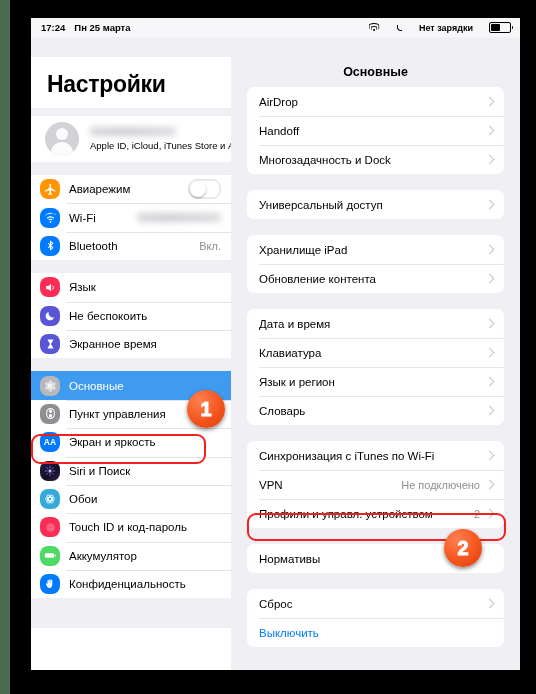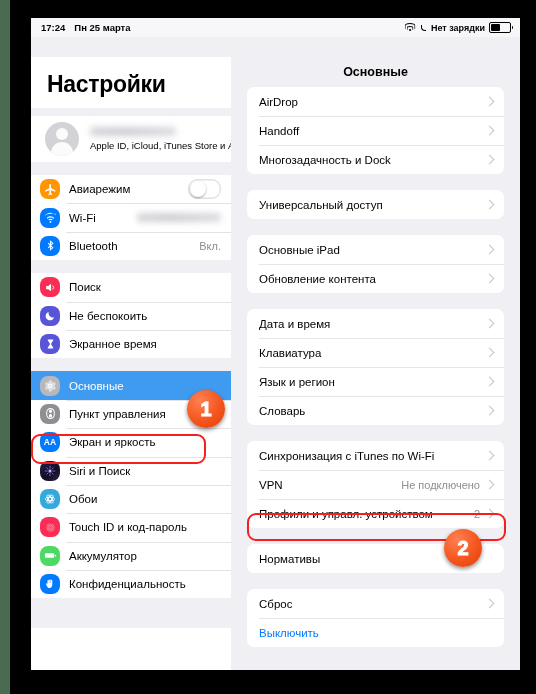--- a/index.html
+++ b/index.html
@@ -16,21 +16,21 @@
     background:#efeff4;overflow:hidden;
   }
 
   
   .statusbar{
     position:absolute;left:0;top:0;width:489px;height:19px;
     background:#f7f7f9;display:flex;align-items:center;
     font-size:9.5px;color:#000;
   }
   .sb-left{display:flex;align-items:center;gap:9px;padding-left:10px;font-weight:bold;}
-  .sb-right{margin-left:auto;display:flex;align-items:center;gap:4px;padding-right:9px;font-weight:bold;font-size:9px;}
+  .sb-right{margin-left:auto;display:flex;align-items:center;gap:16px;padding-right:9px;font-weight:bold;font-size:9px;}
   .wifi-ico{display:inline-block;width:11px;height:9px;position:relative;}
   .wifi-ico i{position:absolute;border:1.4px solid #000;border-bottom:none;border-radius:50% 50% 0 0;left:50%;transform:translateX(-50%);}
   .wifi-ico i.a{width:9px;height:4.5px;top:0;}
   .wifi-ico i.b{width:5px;height:2.6px;top:3px;}
   .wifi-ico i.c{width:1.8px;height:1.8px;top:6.2px;border-radius:50%;background:#000;border:none;}
   .loc-ico{display:inline-block;width:7px;height:8px;position:relative;}
   .loc-ico:before{content:"";position:absolute;left:1px;top:1px;width:4px;height:5px;border:1.3px solid #000;border-top:none;border-right:none;border-radius:0 0 0 4px;}
   .batt{display:inline-block;width:20px;height:9px;border:1.2px solid #000;border-radius:2px;position:relative;}
   .batt:after{content:"";position:absolute;right:-3px;top:2.6px;width:1.5px;height:3px;background:#000;border-radius:0 1px 1px 0;}
   .batt i{position:absolute;left:1px;top:1px;bottom:1px;width:9px;background:#000;border-radius:1px;display:block;}
@@ -171,21 +171,21 @@
         <div class="group-gap"></div>
 
         <div>
           <div class="s-row">
             <div class="s-ico" style="background:#fc2d55">
               <svg width="13" height="13" viewBox="0 0 24 24" fill="#fff">
                   <path d="M4 9v6h4l5 4V5L8 9H4z"></path>
                   <path d="M16 8.5a5 5 0 0 1 0 7" stroke="#fff" stroke-width="1.8" fill="none"></path>
                 </svg>
             </div>
-            <span class="s-label">Поиск</span>
+            <span class="s-label">Язык</span>
           </div>
           <div class="s-row">
             <div class="s-ico" style="background:#5856d6">
               <svg width="12" height="12" viewBox="0 0 24 24" fill="#fff">
                   <path d="M20 14.5A8.5 8.5 0 0 1 9.5 4 8.5 8.5 0 1 0 20 14.5z"></path>
                 </svg>
             </div>
             <span class="s-label">Не беспокоить</span>
           </div>
           <div class="s-row">
@@ -300,21 +300,21 @@
           <div class="d-row">
             <span class="d-label">Универсальный доступ</span>
             <span class="chev"></span>
           </div>
         </div>
 
         <div class="card-gap"></div>
 
         <div class="card">
           <div class="d-row">
-            <span class="d-label">Основные iPad</span>
+            <span class="d-label">Хранилище iPad</span>
             <span class="chev"></span>
           </div>
           <div class="d-row">
             <span class="d-label">Обновление контента</span>
             <span class="chev"></span>
           </div>
         </div>
 
         <div class="card-gap"></div>
 

